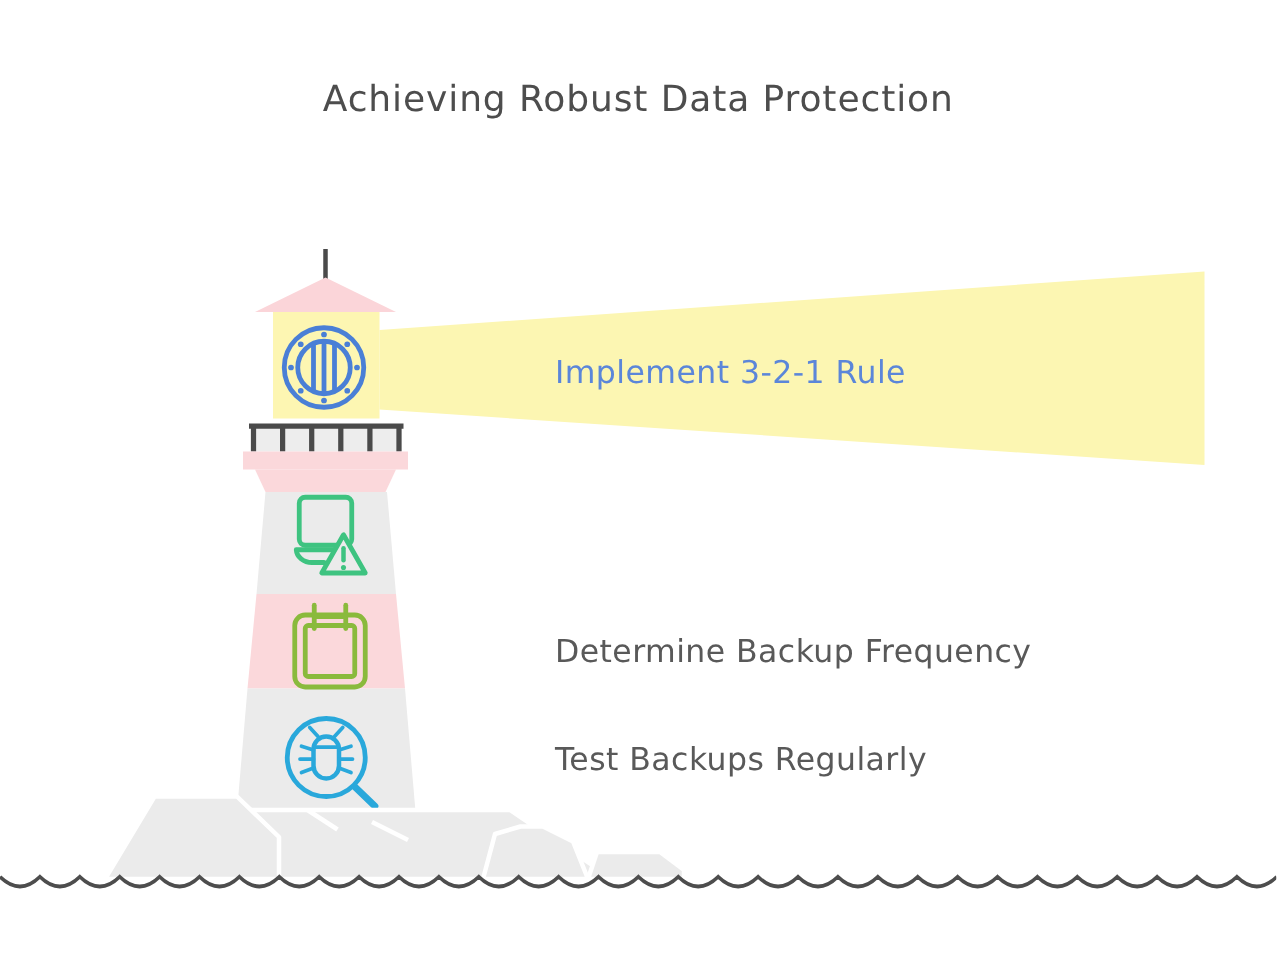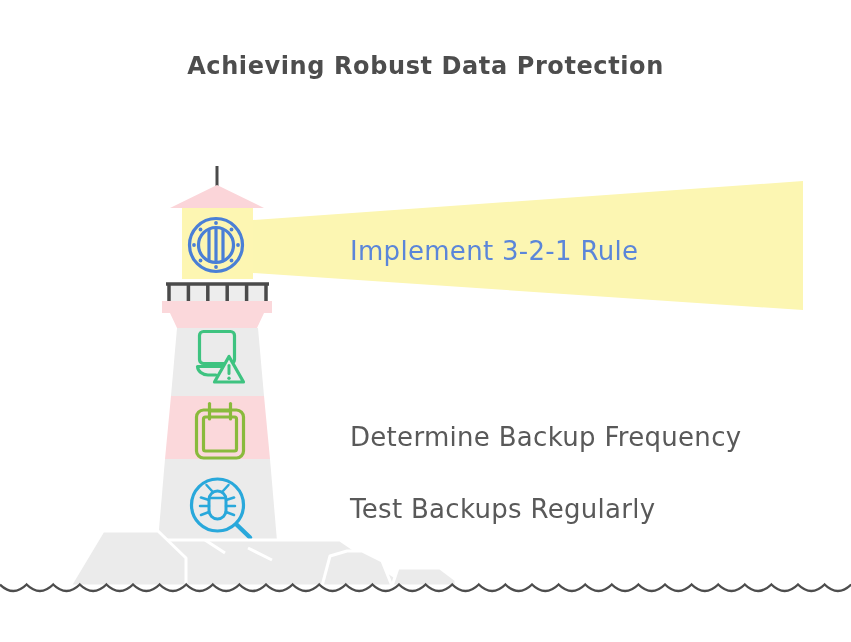--- a/index.html
+++ b/index.html
@@ -8,29 +8,29 @@
     width:851px;height:642px;
     overflow:hidden;
     background:#ffffff;
     font-family:"DejaVu Sans","Liberation Sans",sans-serif;
   }
   #title{
     position:absolute;
     left:0;top:52px;width:851px;
     text-align:center;
     font-size:24px;
-    font-weight:700;
+    font-weight:400;
     letter-spacing:0.6px;
     color:#4d4d4d;
     margin:0;
   }
   .step-label{
     position:absolute;
-    left:350px;
-    font-size:26px;
+    left:370px;
+    font-size:21px;
     color:#595959;
     letter-spacing:0.3px;
     white-space:nowrap;
   }
   .step-label.accent{ color:#5b86d9; }
   #label-0{ top:236px; }
   #label-1{ top:350px; }
   #label-2{ top:422px; }
   #label-3{ top:494px; }
   svg{ position:absolute; left:0; top:0; }

